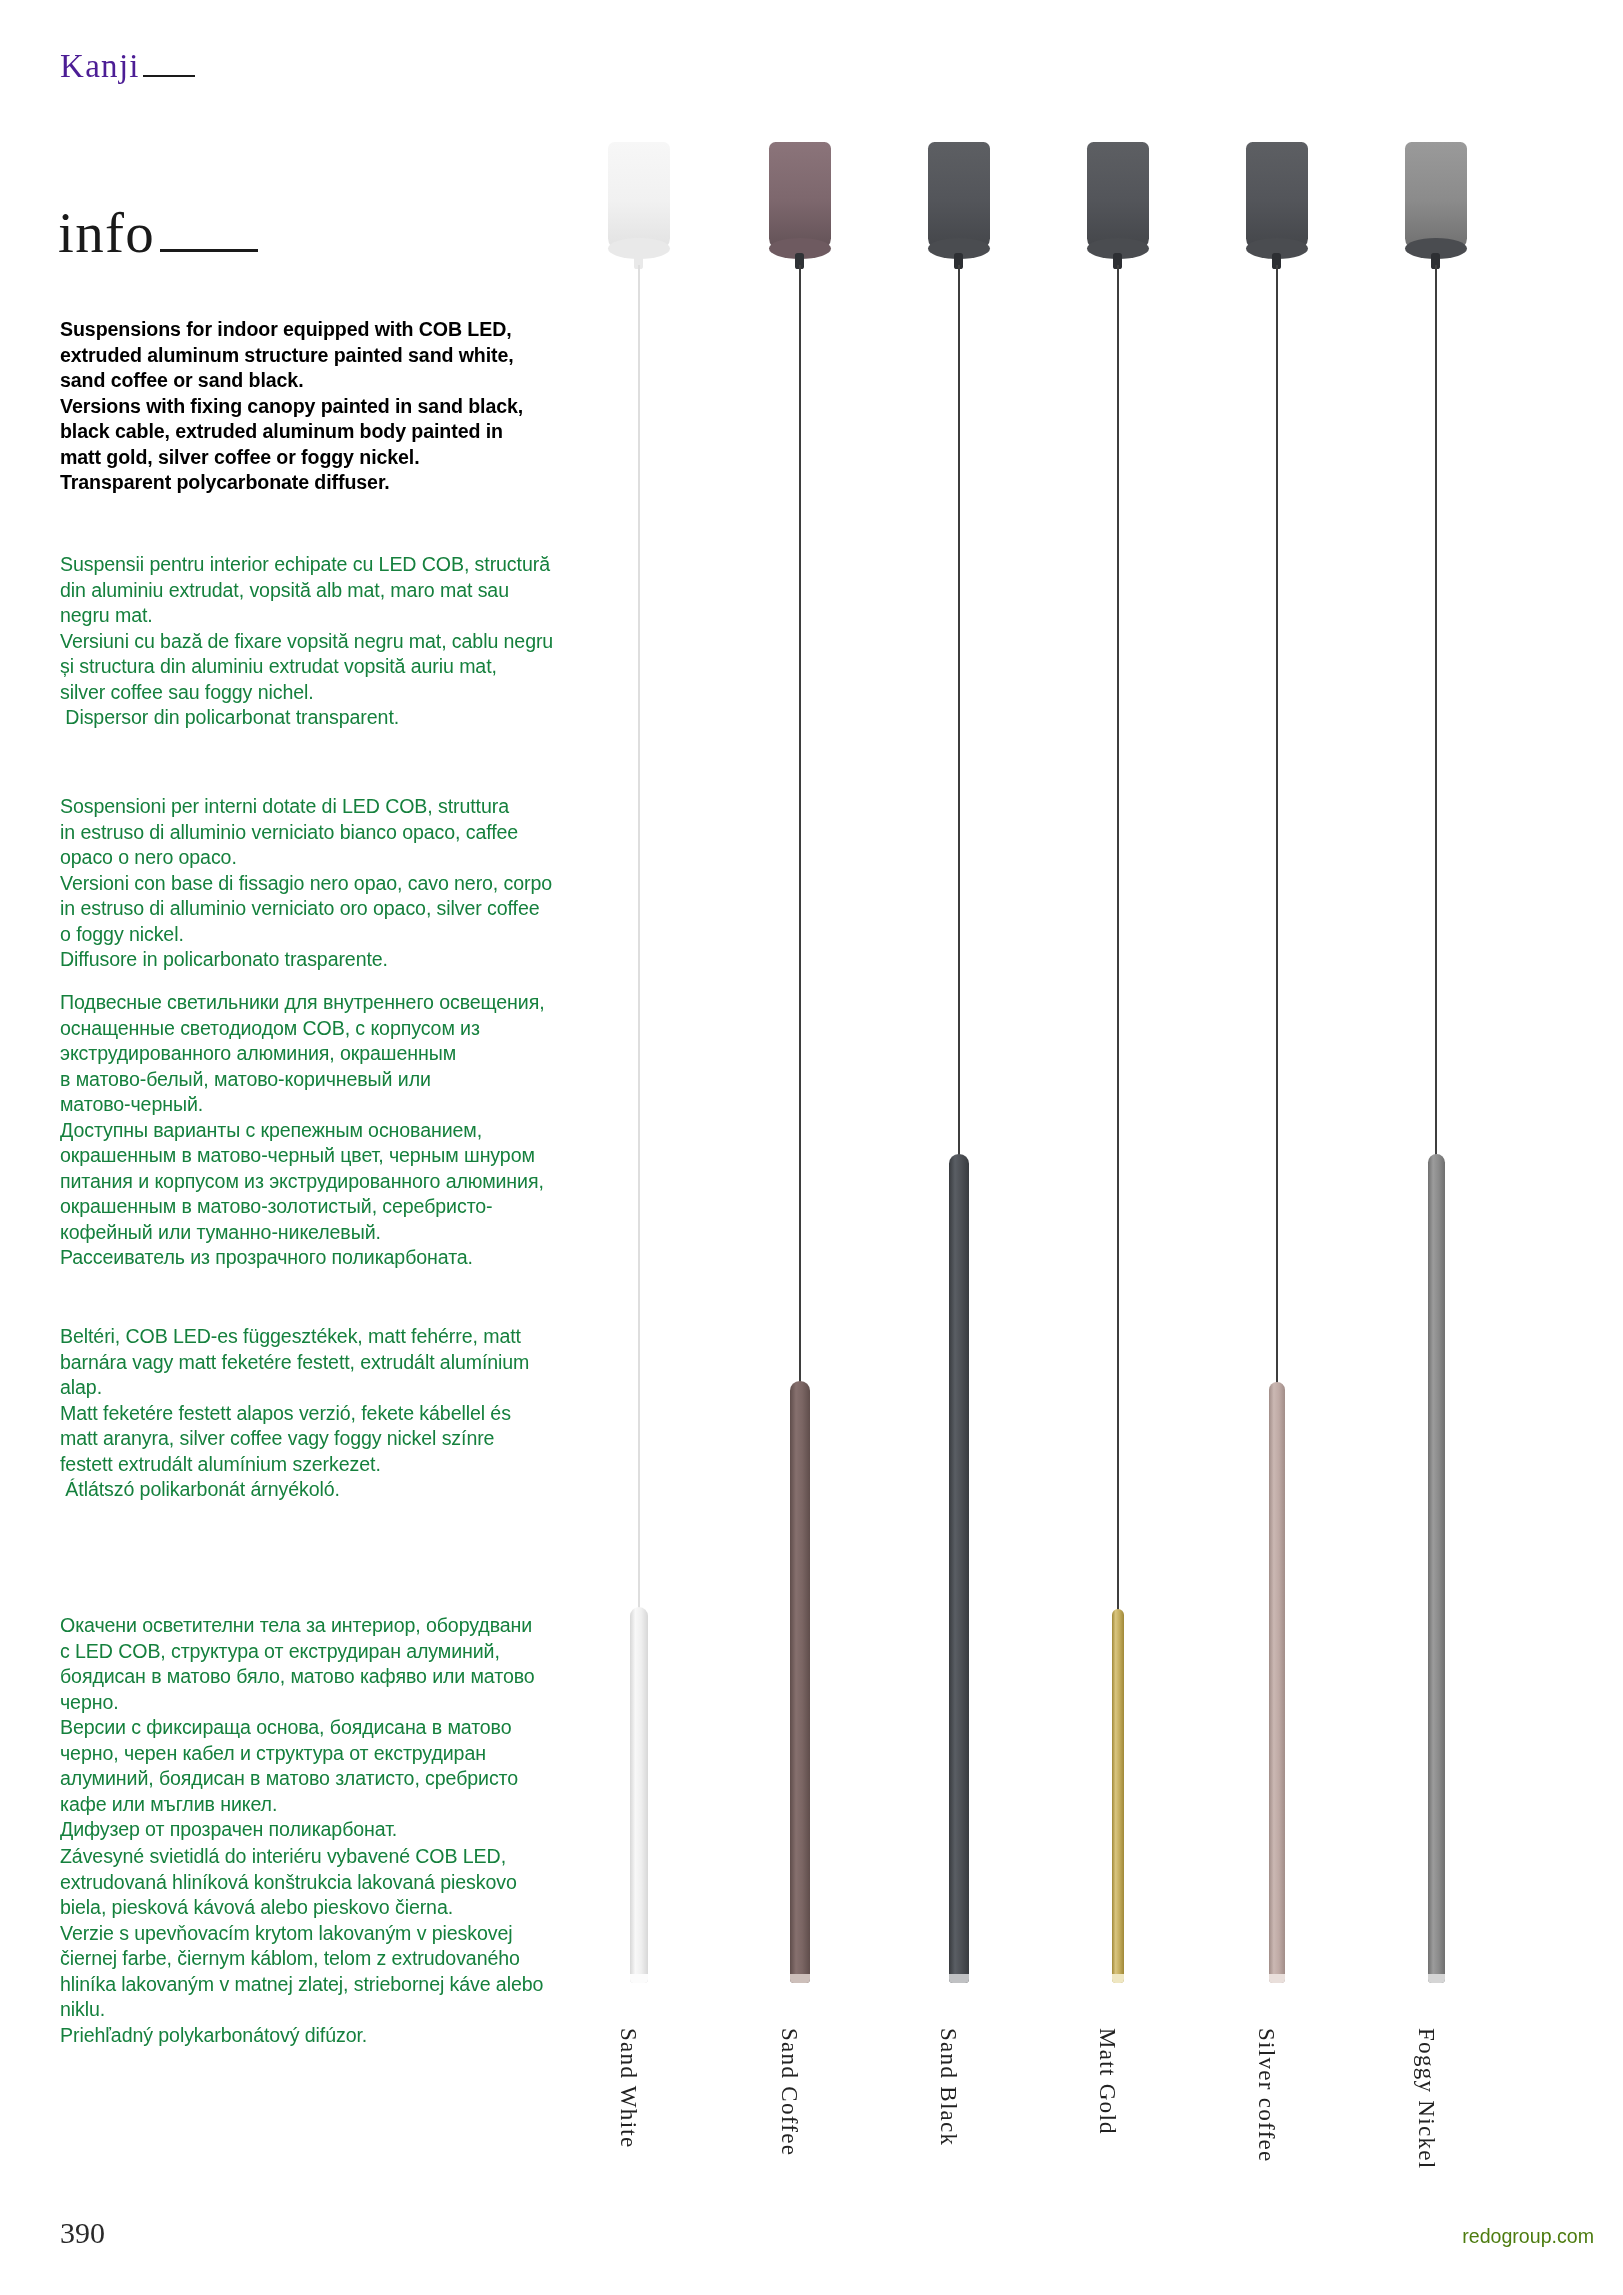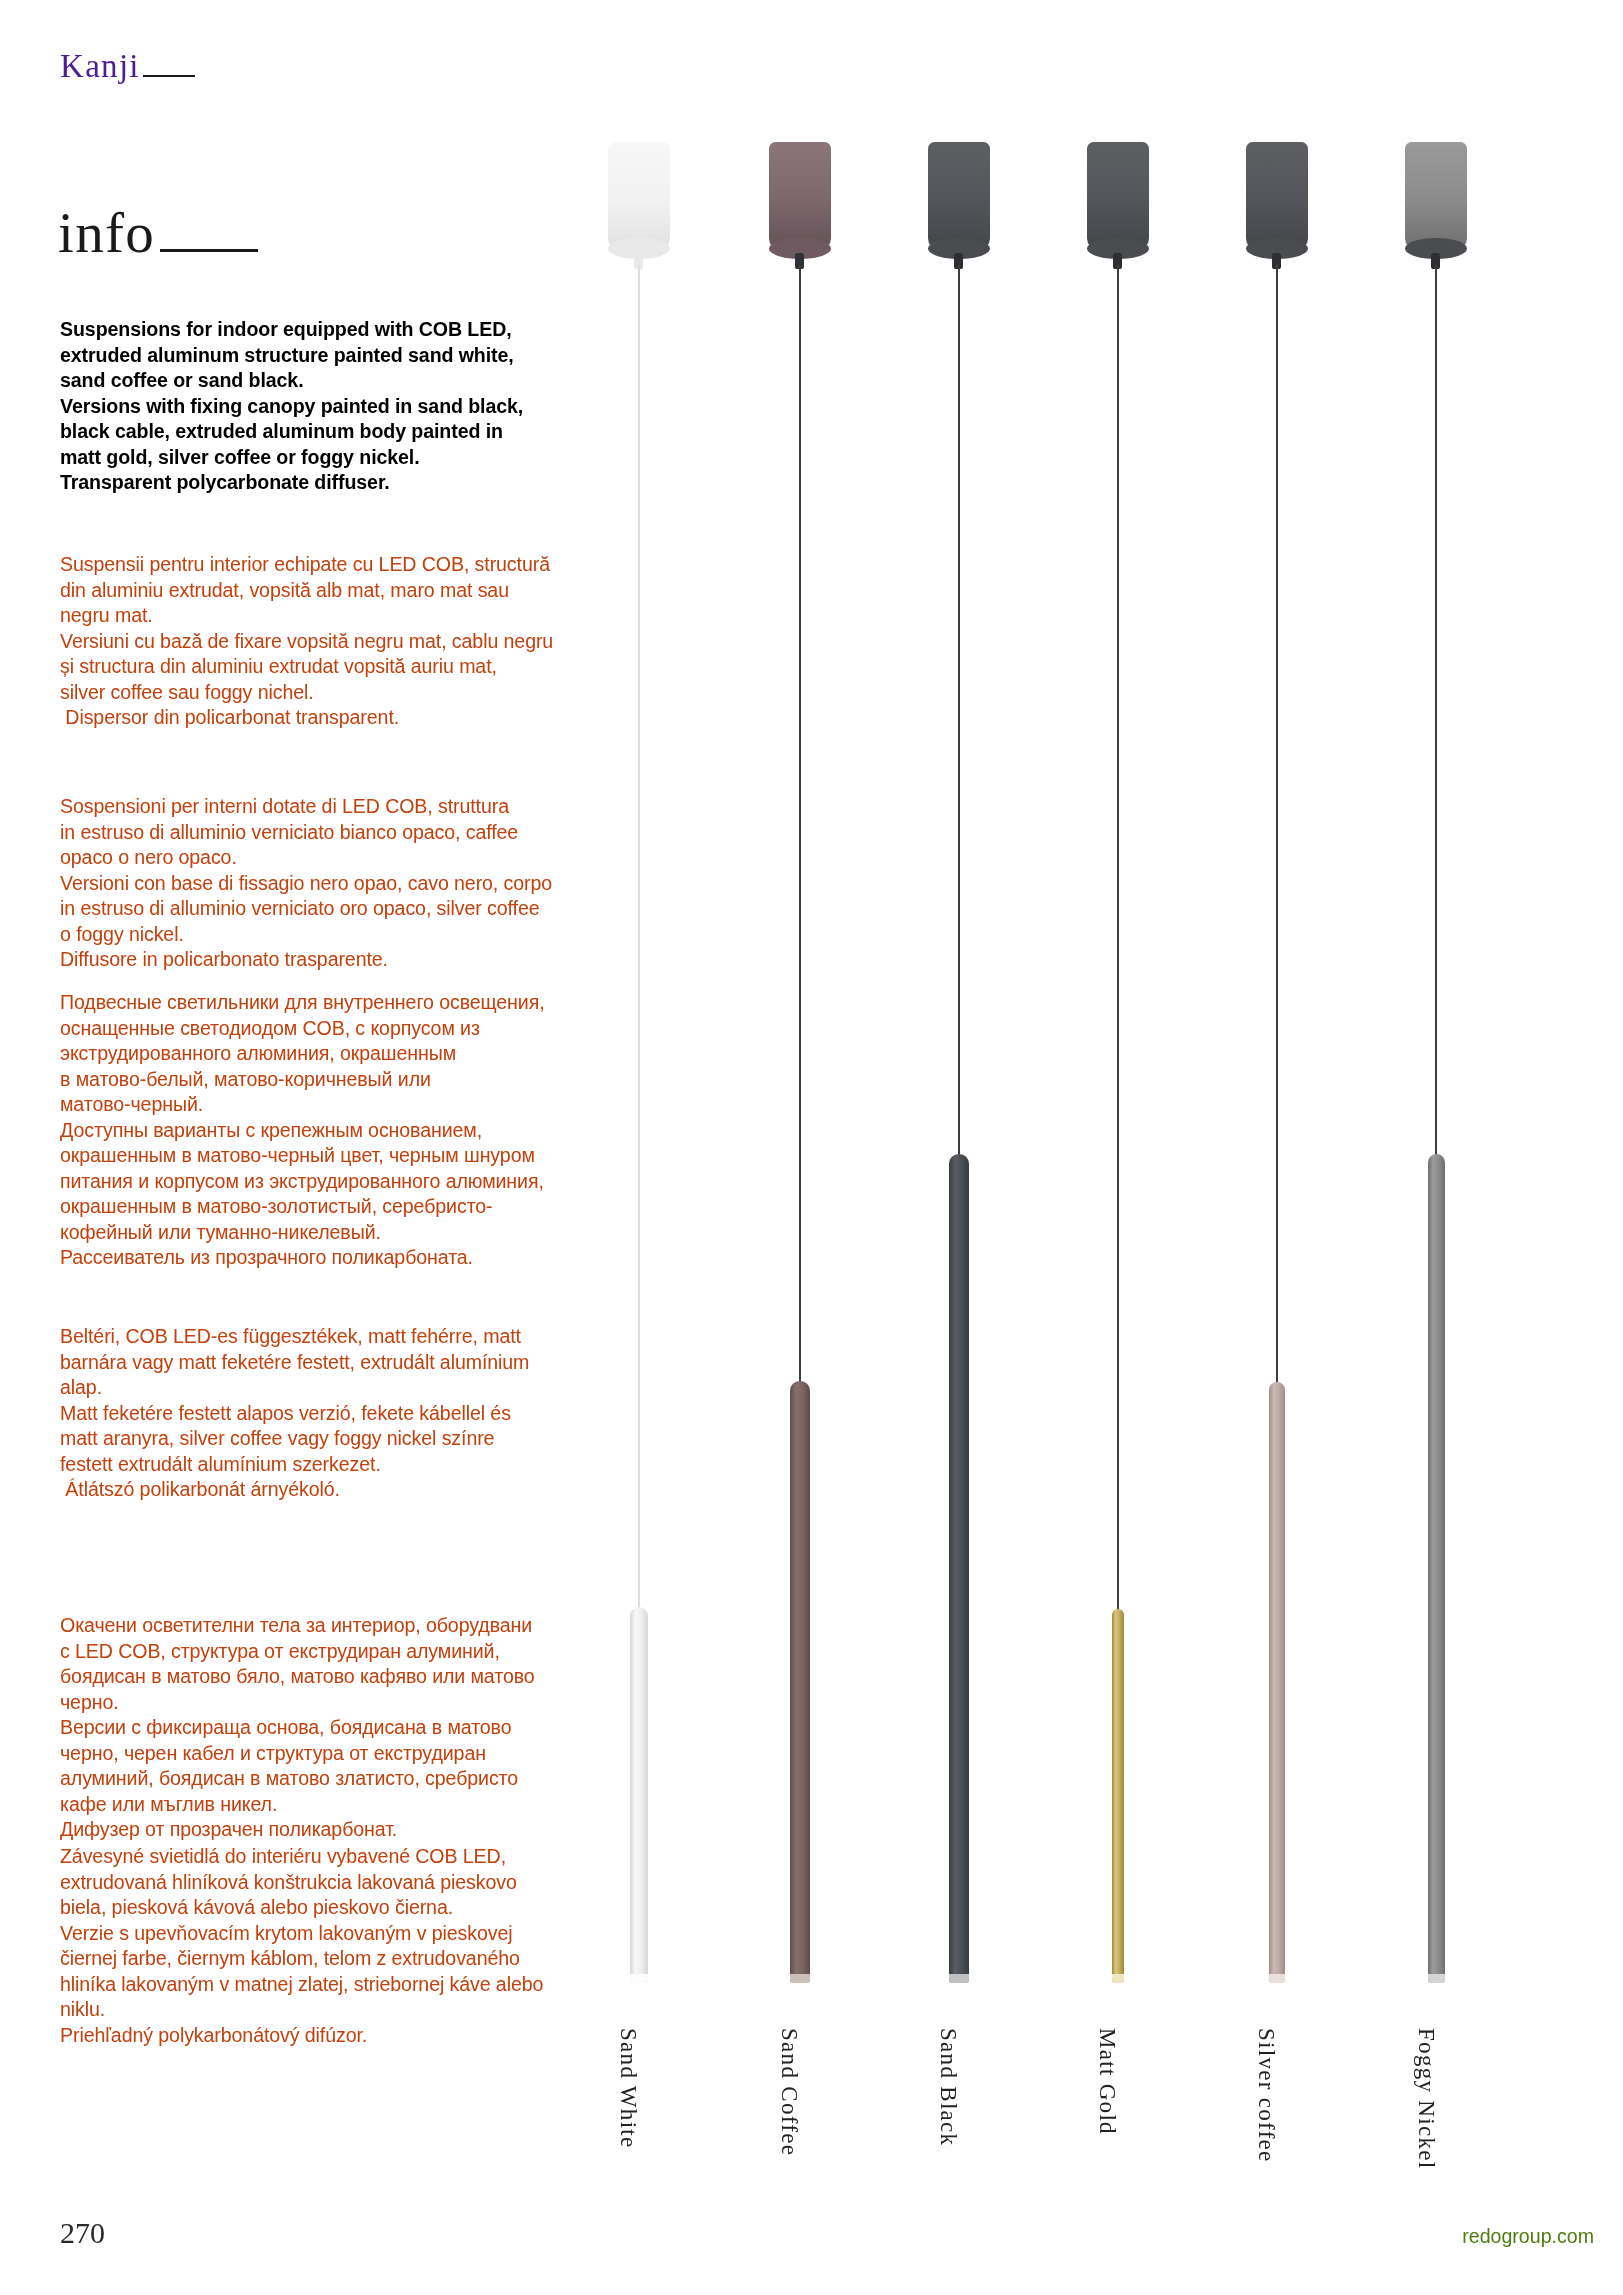--- a/index.html
+++ b/index.html
@@ -9,21 +9,21 @@
   
   .brand-title{position:absolute;left:60px;top:48px;font-family:"Liberation Serif",serif;
         font-size:33px;color:#4c1d95;letter-spacing:1.3px;}
   .brand-rule{display:inline-block;width:52px;height:2px;background:#1a1a1a;margin-left:3.3px;}
   .info-title{position:absolute;left:58px;top:200px;font-family:"Liberation Serif",serif;
         font-size:57px;color:#1a1a1a;letter-spacing:1.3px;}
   .info-rule{display:inline-block;width:98px;height:3.3px;background:#1a1a1a;margin-left:5.2px;}
 
   
   .para{position:absolute;left:60px;width:517px;font-size:19.6px;line-height:25.5px;
-        color:#c2410c;white-space:pre-line;letter-spacing:-0.1px;margin:0;}
+        color:#15803d;white-space:pre-line;letter-spacing:-0.1px;margin:0;}
   .para.bold{font-weight:bold;color:#000000;}
 
   
   .lamp,.lamp *{box-sizing:border-box;}
   .canopy{position:absolute;top:142px;height:107px;border-radius:6.5px 6.5px 10.5px 10.5px;}
   .canopy-face{position:absolute;top:238px;width:62px;height:21px;border-radius:50%;}
   .stem{position:absolute;top:253px;width:9.2px;height:15.7px;border-radius:2.6px;}
   .cable{position:absolute;top:265px;width:2px;}
   .tube{position:absolute;}
   .tip{position:absolute;bottom:0;left:0;right:0;height:9.2px;border-radius:0 0 3.9px 3.9px;}
@@ -163,17 +163,17 @@
         <div class="canopy-face" style="left:1405px;background:#4a4c50"></div>
         <div class="stem" style="left:1431px;background:#2d2f33"></div>
         <div class="cable" style="left:1435px;height:893px;background:#3e3e3e"></div>
         <div class="tube" style="left:1428px;top:1154px;width:17px;height:829px;border-radius:8.5px 8.5px 3.9px 3.9px;background:linear-gradient(90deg,#6f6f6f 0%,#9c9c9c 30%,#8b8b8b 62%,#6f6f6f 100%)">
           <div class="tip" style="background:#d5d5d5"></div>
         </div>
         <div class="lamp-label" style="left:1413px">Foggy Nickel</div>
       </div>
     </div>
 
-  <div class="page-number">270</div>
+  <div class="page-number">390</div>
   <div class="website">redogroup.com</div>
 
 </div>
 
 
 </body></html>

